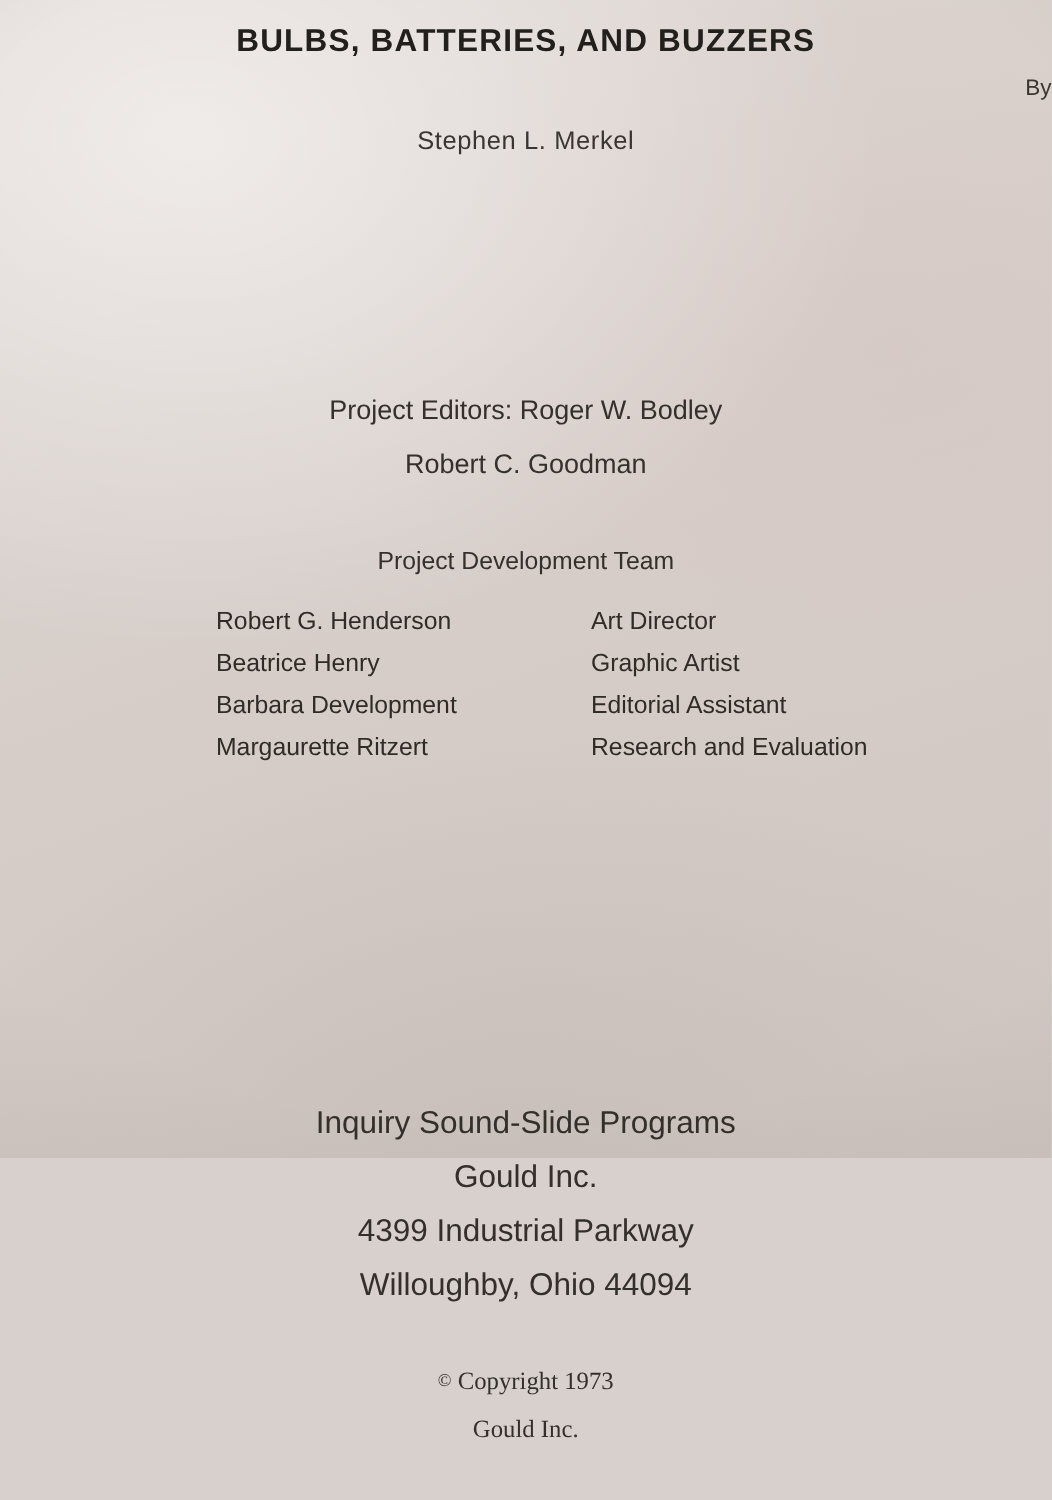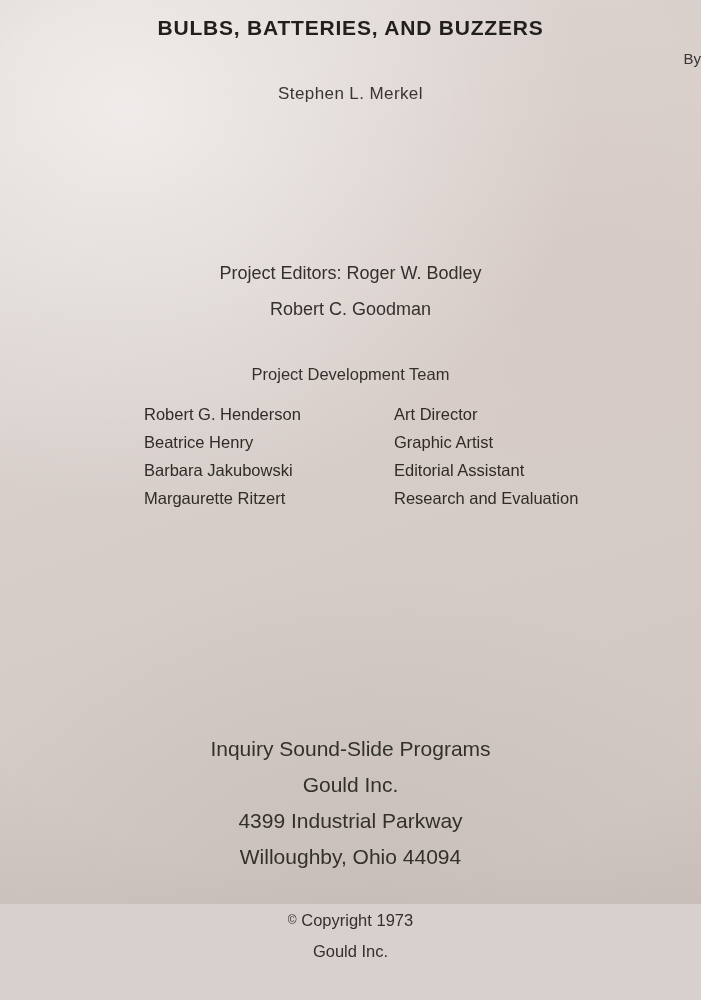--- a/index.html
+++ b/index.html
@@ -12,21 +12,21 @@
     overflow: hidden;
     background: #d8d0cc;
     font-family: "Liberation Sans", sans-serif;
     color: #2b2722;
   }
 
   
   .page {
     position: relative;
     width: 701px;
-    height: 904px;
+    height: 772px;
     box-sizing: border-box;
     background:
       radial-gradient(120% 80% at 18% 12%, rgba(255,255,255,0.55) 0%, rgba(255,255,255,0.0) 55%),
       radial-gradient(90% 60% at 85% 30%, rgba(214,198,194,0.55) 0%, rgba(214,198,194,0.0) 60%),
       radial-gradient(100% 70% at 50% 105%, rgba(196,186,182,0.75) 0%, rgba(196,186,182,0.0) 60%),
       linear-gradient(160deg, #ded6d2 0%, #dad2ce 28%, #d6cdc9 52%, #d3cac6 74%, #cfc6c2 100%);
   }
   .page::after {
     content: "";
     position: absolute;
@@ -128,20 +128,21 @@
     margin-bottom: 12px;
   }
 
   .copyright {
     position: absolute;
     left: 0; right: 0;
     top: 911px;
     text-align: center;
     font-size: 16.5px;
     color: #33302c;
+    font-family: Liberation Serif, serif;
   }
   .copyright .cline {
     margin-bottom: 12px;
   }
   .copyright .symbol {
     font-size: 12px;
     vertical-align: 2px;
   }
 </style>
 </head>
@@ -166,21 +167,21 @@
     <div class="team">
       <div class="team-row">
         <div class="team-name">Robert G. Henderson</div>
         <div class="team-role">Art Director</div>
       </div>
       <div class="team-row">
         <div class="team-name">Beatrice Henry</div>
         <div class="team-role">Graphic Artist</div>
       </div>
       <div class="team-row">
-        <div class="team-name">Barbara Jakubowski</div>
+        <div class="team-name">Barbara Development</div>
         <div class="team-role">Editorial Assistant</div>
       </div>
       <div class="team-row">
         <div class="team-name">Margaurette Ritzert</div>
         <div class="team-role">Research and Evaluation</div>
       </div>
     </div>
 
     <div class="publisher">
       <div>Inquiry Sound-Slide Programs</div>

